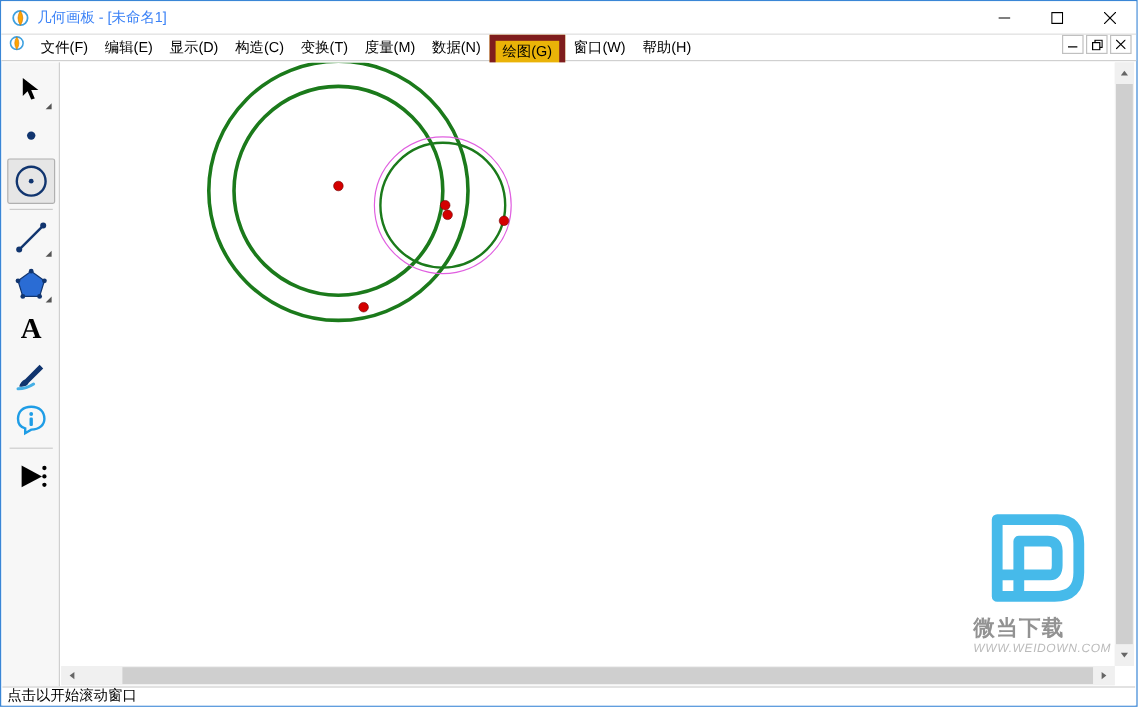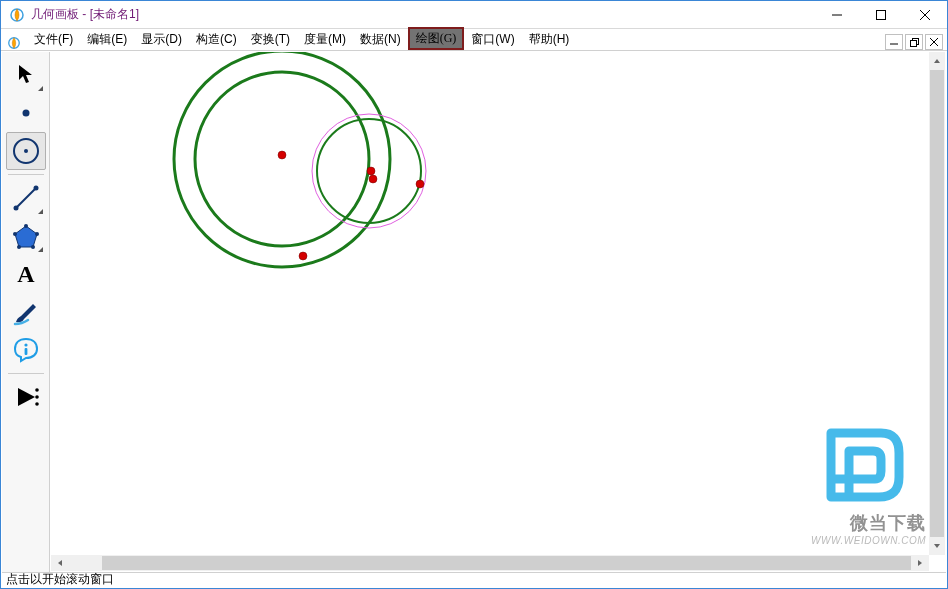--- a/index.html
+++ b/index.html
@@ -2,29 +2,29 @@
 <html><head>
 <meta charset="utf-8">
 <style>
   * { box-sizing: border-box; }
   html, body { margin:0; padding:0; font-family: "Microsoft YaHei", "SimSun", Tahoma, sans-serif; font-size:12px; color:#000; }
   body { width:948px; height:589px; background:#fff; position:relative; overflow:hidden; border:1px solid #3a86d6; }
 
   
   .title-bar { height:28px; background:#fff; display:flex; align-items:center; border-bottom:1px solid #d9d9d9; }
   .title-bar .app-icon { width:16px; height:16px; margin:0 6px 0 8px; }
-  .title-bar .title-text { flex:0 0 auto; color:#701a75; }
+  .title-bar .title-text { flex:0 0 auto; color:#3b82f6; }
   .title-bar .spacer { flex:1; }
   .win-btn { width:44px; height:28px; display:flex; align-items:center; justify-content:center; color:#000; }
 
   
-  .menu-bar { height:22px; display:flex; align-items:flex-end; background:#fff; border-bottom:1px solid #d0d0d0; padding-left:4px; }
+  .menu-bar { height:22px; display:flex; align-items:flex-start; background:#fff; border-bottom:1px solid #d0d0d0; padding-left:4px; }
   .menu-bar .menu-icon { width:14px; height:14px; margin:0 6px 0 2px; display:flex; align-items:center; justify-content:center;}
   .menu-item { padding:2px 7px; cursor:default; }
-  .menu-item.hover { background:#737373; border:2px solid #7f1d1d; padding:1px 6px;font-family:Liberation Serif, serif; }
+  .menu-item.hover { background:#eab308; border:5px solid #7f1d1d; padding:1px 6px; }
   .mdi-controls { margin-left:auto; display:flex; align-items:center; padding-right:4px; gap:2px;}
   .mdi-btn { width:18px; height:16px; display:flex; align-items:center; justify-content:center; background:#fff; border:1px solid #c0c0c0;}
   
   
   .client-area { position:absolute; top:51px; left:1px; right:1px; bottom:16px; display:flex; }
 
   
   .toolbox { width:48px; background:#f7f7f7; border-right:1px solid #d0d0d0; display:flex; flex-direction:column; align-items:center; padding-top:4px;}
   .tool { width:40px; height:38px; display:flex; align-items:center; justify-content:center; position:relative; }
   .tool.selected { background:#e6e6e6; border:1px solid #b0b0b0; border-radius:2px;}
@@ -41,21 +41,21 @@
   .vscroll-btn { position:absolute; left:0; right:0; height:18px; background:#f0f0f0; display:flex;align-items:center;justify-content:center;}
   .vscroll-btn.up{top:0;} .vscroll-btn.down{bottom:0;}
 
   
   .canvas { flex:1; background:#fff; position:relative; overflow:hidden;}
 
   
   .status-bar { position:absolute; left:1px; right:1px; bottom:0; height:16px; background:#fff; border-top:1px solid #d0d0d0; font-size:12px; display:flex; align-items:flex-end; padding-left:4px;}
   
   
-  .watermark { position:absolute; right:20px; bottom:26px; text-align:right; opacity:0.8; pointer-events:none;}
+  .watermark { position:absolute; right:20px; bottom:26px; text-align:left; opacity:0.8; pointer-events:none;}
   .watermark .wm-text { font-size:18px; font-weight:bold; color:#777; font-family:"Microsoft YaHei",sans-serif; letter-spacing:1px;}
   .watermark .wm-url { font-size:10px; color:#aaa; letter-spacing:0.5px;font-style:italic;}
   
   svg { display:block; }
 </style>
 </head>
 <body>
 
 <div class="title-bar">
   <span class="app-icon">

